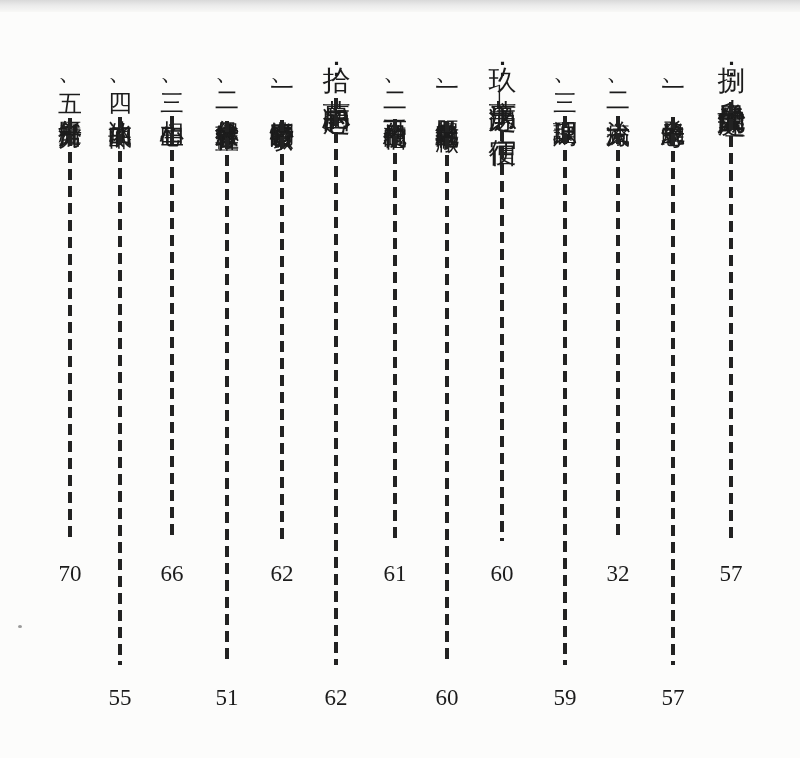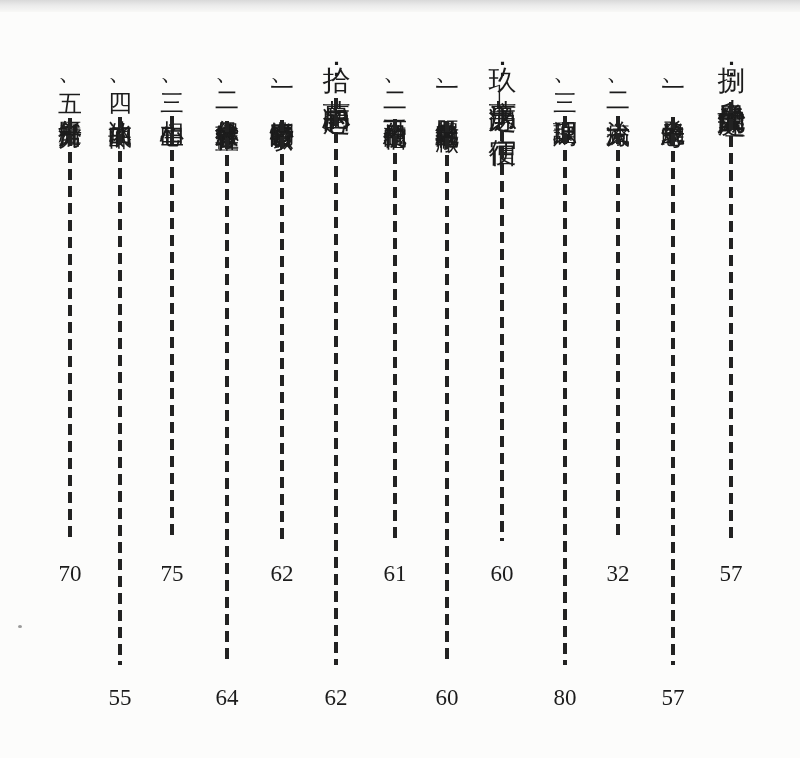--- a/index.html
+++ b/index.html
@@ -86,21 +86,21 @@
 
   <div class="entry sub" style="left:590px; top:75px; height:511px;">
     <div class="title">二、治療方式</div>
     <div class="leader"></div>
     <div class="pnum">32</div>
   </div>
 
   <div class="entry sub" style="left:537px; top:75px; height:635px;">
     <div class="title">三、調理原則</div>
     <div class="leader"></div>
-    <div class="pnum">80</div>
+    <div class="pnum">59</div>
   </div>
 
   <div class="entry chapter" style="left:474px; top:45px; height:541px;">
     <div class="title">玖：萬病之源—宿便</div>
     <div class="leader"></div>
     <div class="pnum">60</div>
   </div>
 
   <div class="entry sub" style="left:419px; top:75px; height:635px;">
     <div class="title">一、肝是解毒的化學工廠</div>
@@ -122,27 +122,27 @@
 
   <div class="entry sub" style="left:254px; top:75px; height:511px;">
     <div class="title">一、心情鬱悶引發咳嗽</div>
     <div class="leader"></div>
     <div class="pnum">62</div>
   </div>
 
   <div class="entry sub" style="left:199px; top:75px; height:635px;">
     <div class="title">二、怨父母導致脊椎僵直</div>
     <div class="leader"></div>
-    <div class="pnum">64</div>
+    <div class="pnum">51</div>
   </div>
 
   <div class="entry sub" style="left:144px; top:75px; height:511px;">
     <div class="title">三、相由心生</div>
     <div class="leader"></div>
-    <div class="pnum">75</div>
+    <div class="pnum">66</div>
   </div>
 
   <div class="entry sub" style="left:92px; top:75px; height:635px;">
     <div class="title">四、冰山的底部</div>
     <div class="leader"></div>
     <div class="pnum">55</div>
   </div>
 
   <div class="entry sub" style="left:42px; top:75px; height:511px;">
     <div class="title">五、舒壓提升活力</div>

